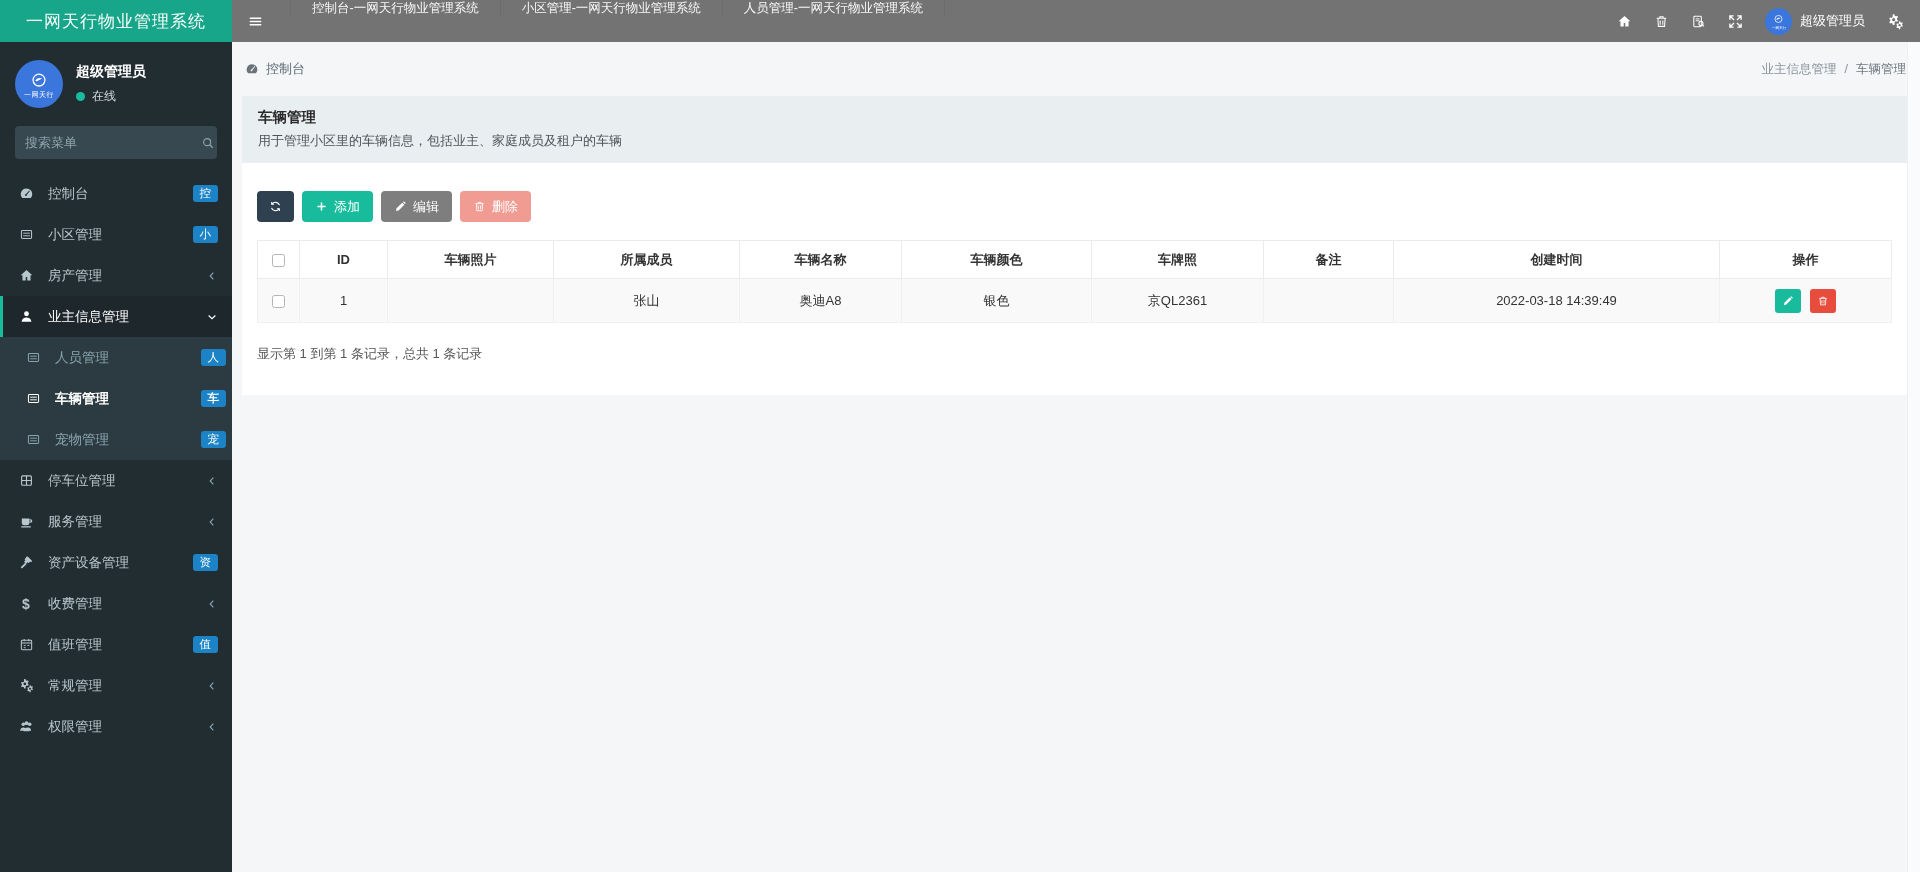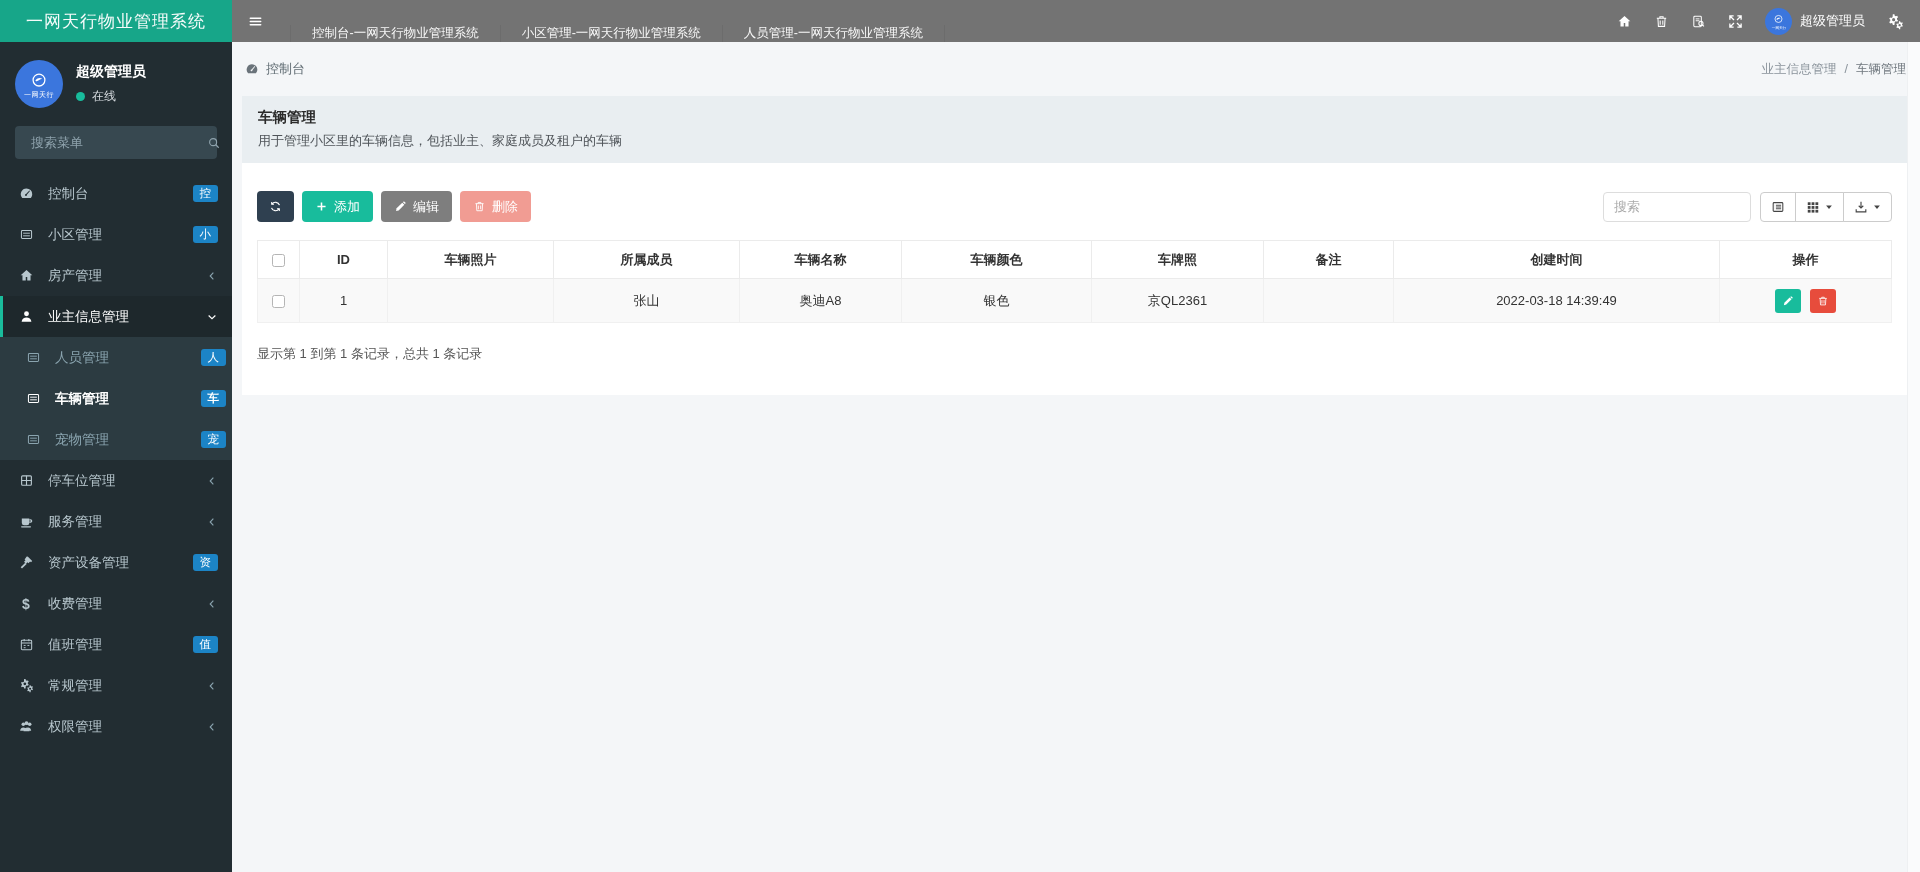--- a/index.html
+++ b/index.html
@@ -9,21 +9,21 @@
   .ico { display:inline-block; vertical-align:middle; }
   svg.ic { width:15px; height:15px; display:block; }
 
   
   .topbar { position:absolute; top:0; left:0; width:1920px; height:42px;
     background:#737373; display:flex; align-items:stretch; z-index:5; }
   .brand { width:232px; background:#17a689; color:rgba(255,255,255,.96);
     font-size:17px; letter-spacing:1px; display:flex; align-items:center; justify-content:center; }
   .hamburger { width:46px; display:flex; align-items:center; justify-content:center;
     color:#fff; cursor:pointer; }
-  .tabs { display:flex; align-items:flex-end; margin-left:12px; }
+  .tabs { display:flex; align-items:flex-start; margin-left:12px; }
   .tab { display:flex; align-items:center; padding:0 21px; color:rgba(255,255,255,.95);
     font-size:12.5px; cursor:pointer; border-left:1px solid rgba(0,0,0,.06); }
   .tab:last-child { border-right:1px solid rgba(0,0,0,.06); }
   .tab.active { background:rgba(255,255,255,.18); }
   .topbar-right { margin-left:auto; display:flex; align-items:center; gap:22px; padding-right:16px; }
   .tbicon { color:#fff; cursor:pointer; display:flex; align-items:center; }
   .tbicon svg.ic { width:15px; height:15px; }
   .topuser { display:flex; align-items:center; gap:8px; cursor:pointer; }
   .mini-avatar { width:27px; height:27px; border-radius:50%; background:#3b76dd;
     display:flex; flex-direction:column; align-items:center; justify-content:center; color:#fff; }
@@ -35,21 +35,21 @@
   .sidebar { position:absolute; top:42px; left:0; width:232px; height:830px; background:#222d32; }
   .user-panel { padding:18px 15px 8px; display:flex; align-items:center; gap:13px; }
   .avatar { width:48px; height:48px; border-radius:50%; background:#3b76dd; flex:0 0 auto;
     display:flex; flex-direction:column; align-items:center; justify-content:center; color:#fff; }
   .avatar svg { width:22px; height:20px; }
   .avatar .atxt { font-size:7px; line-height:7px; letter-spacing:.5px; }
   .uinfo .uname { color:#fff; font-weight:bold; font-size:14px; margin-bottom:7px; }
   .uinfo .ustatus { color:#d8dde1; font-size:12px; display:flex; align-items:center; gap:7px; }
   .dot { width:9px; height:9px; border-radius:50%; background:#18bc9c; display:inline-block; }
   .sidebar-search { margin:10px 15px 0; height:33px; background:#374850; border-radius:4px;
-    display:flex; align-items:center; padding:0 16px; }
+    display:flex; align-items:center; padding:0 10px; }
   .sidebar-search input { flex:1; background:transparent; border:none; outline:none;
     color:#ccc; font-size:13px; font-family:inherit; }
   .sidebar-search input::placeholder { color:#8fa3ad; }
   .sidebar-search .sic { color:#8fa3ad; }
   .menu { margin-top:14px; }
   .mitem { height:41px; display:flex; align-items:center; padding:0 14px 0 12px;
     color:#b8c7ce; font-size:13.5px; cursor:pointer; border-left:3px solid transparent; }
   .mitem .micon { width:22px; margin-right:11px; display:flex; justify-content:center; color:#b8c7ce; }
   .mitem.parent-active { background:#1e282c; border-left-color:#1abc9c; color:#fff; }
   .mitem.parent-active .micon { color:#fff; }
@@ -520,46 +520,20 @@
                 <use href="#i-pencil"></use>
               </svg>
             <span>编辑</span>
           </button>
           <button class="btn btn-del">
             <svg class="ic">
                 <use href="#i-trash"></use>
               </svg>
             <span>删除</span>
           </button>
-          <div class="toolbar-right">
-            <input class="search-box" type="text" placeholder="搜索" style="">
-            <div class="btn-group">
-              <button class="tbtn">
-                <svg class="ic">
-                    <use href="#i-listalt"></use>
-                  </svg>
-              </button>
-              <button class="tbtn">
-                <svg class="ic">
-                    <use href="#i-grid"></use>
-                  </svg>
-                <svg class="caret" viewBox="0 0 10 10">
-                    <use href="#i-caret"></use>
-                  </svg>
-              </button>
-              <button class="tbtn">
-                <svg class="ic">
-                    <use href="#i-export"></use>
-                  </svg>
-                <svg class="caret" viewBox="0 0 10 10">
-                    <use href="#i-caret"></use>
-                  </svg>
-              </button>
-            </div>
-          </div>
         </div>
 
         <table class="grid">
           <colgroup>
             <col style="width:42px">
               <col style="width:88px">
               <col style="width:166px">
             <col style="width:186px">
               <col style="width:162px">
               <col style="width:190px">

